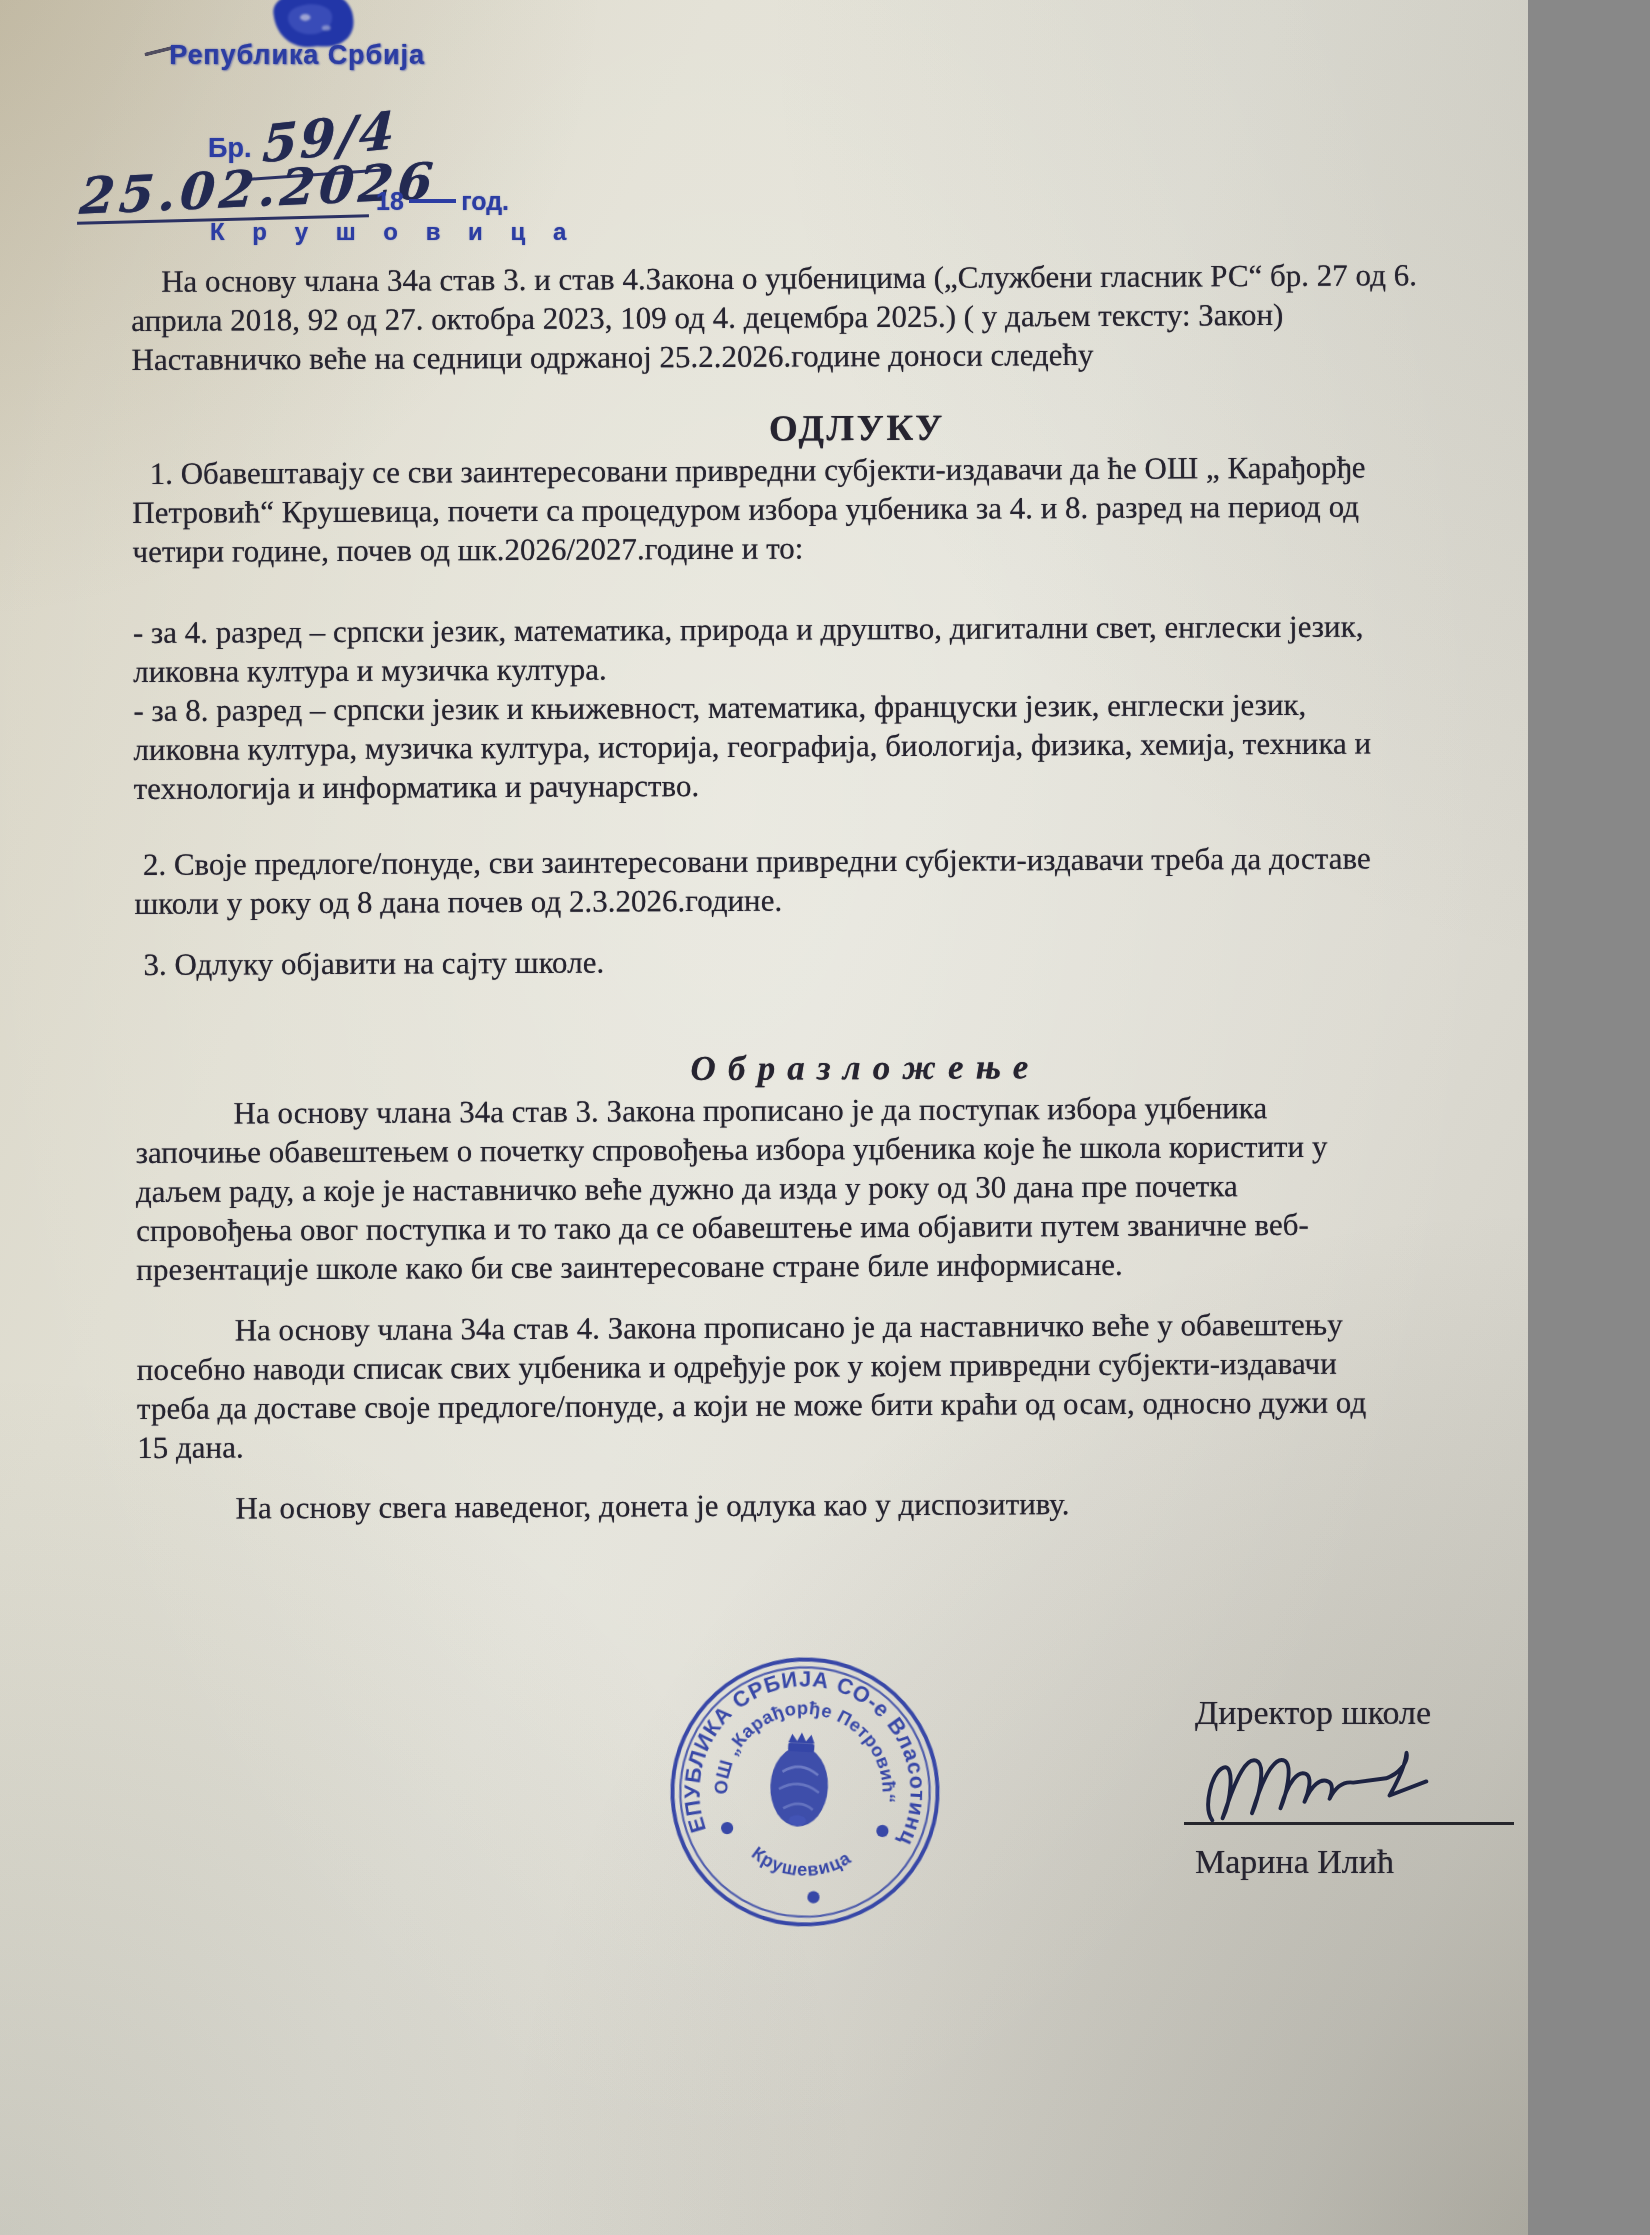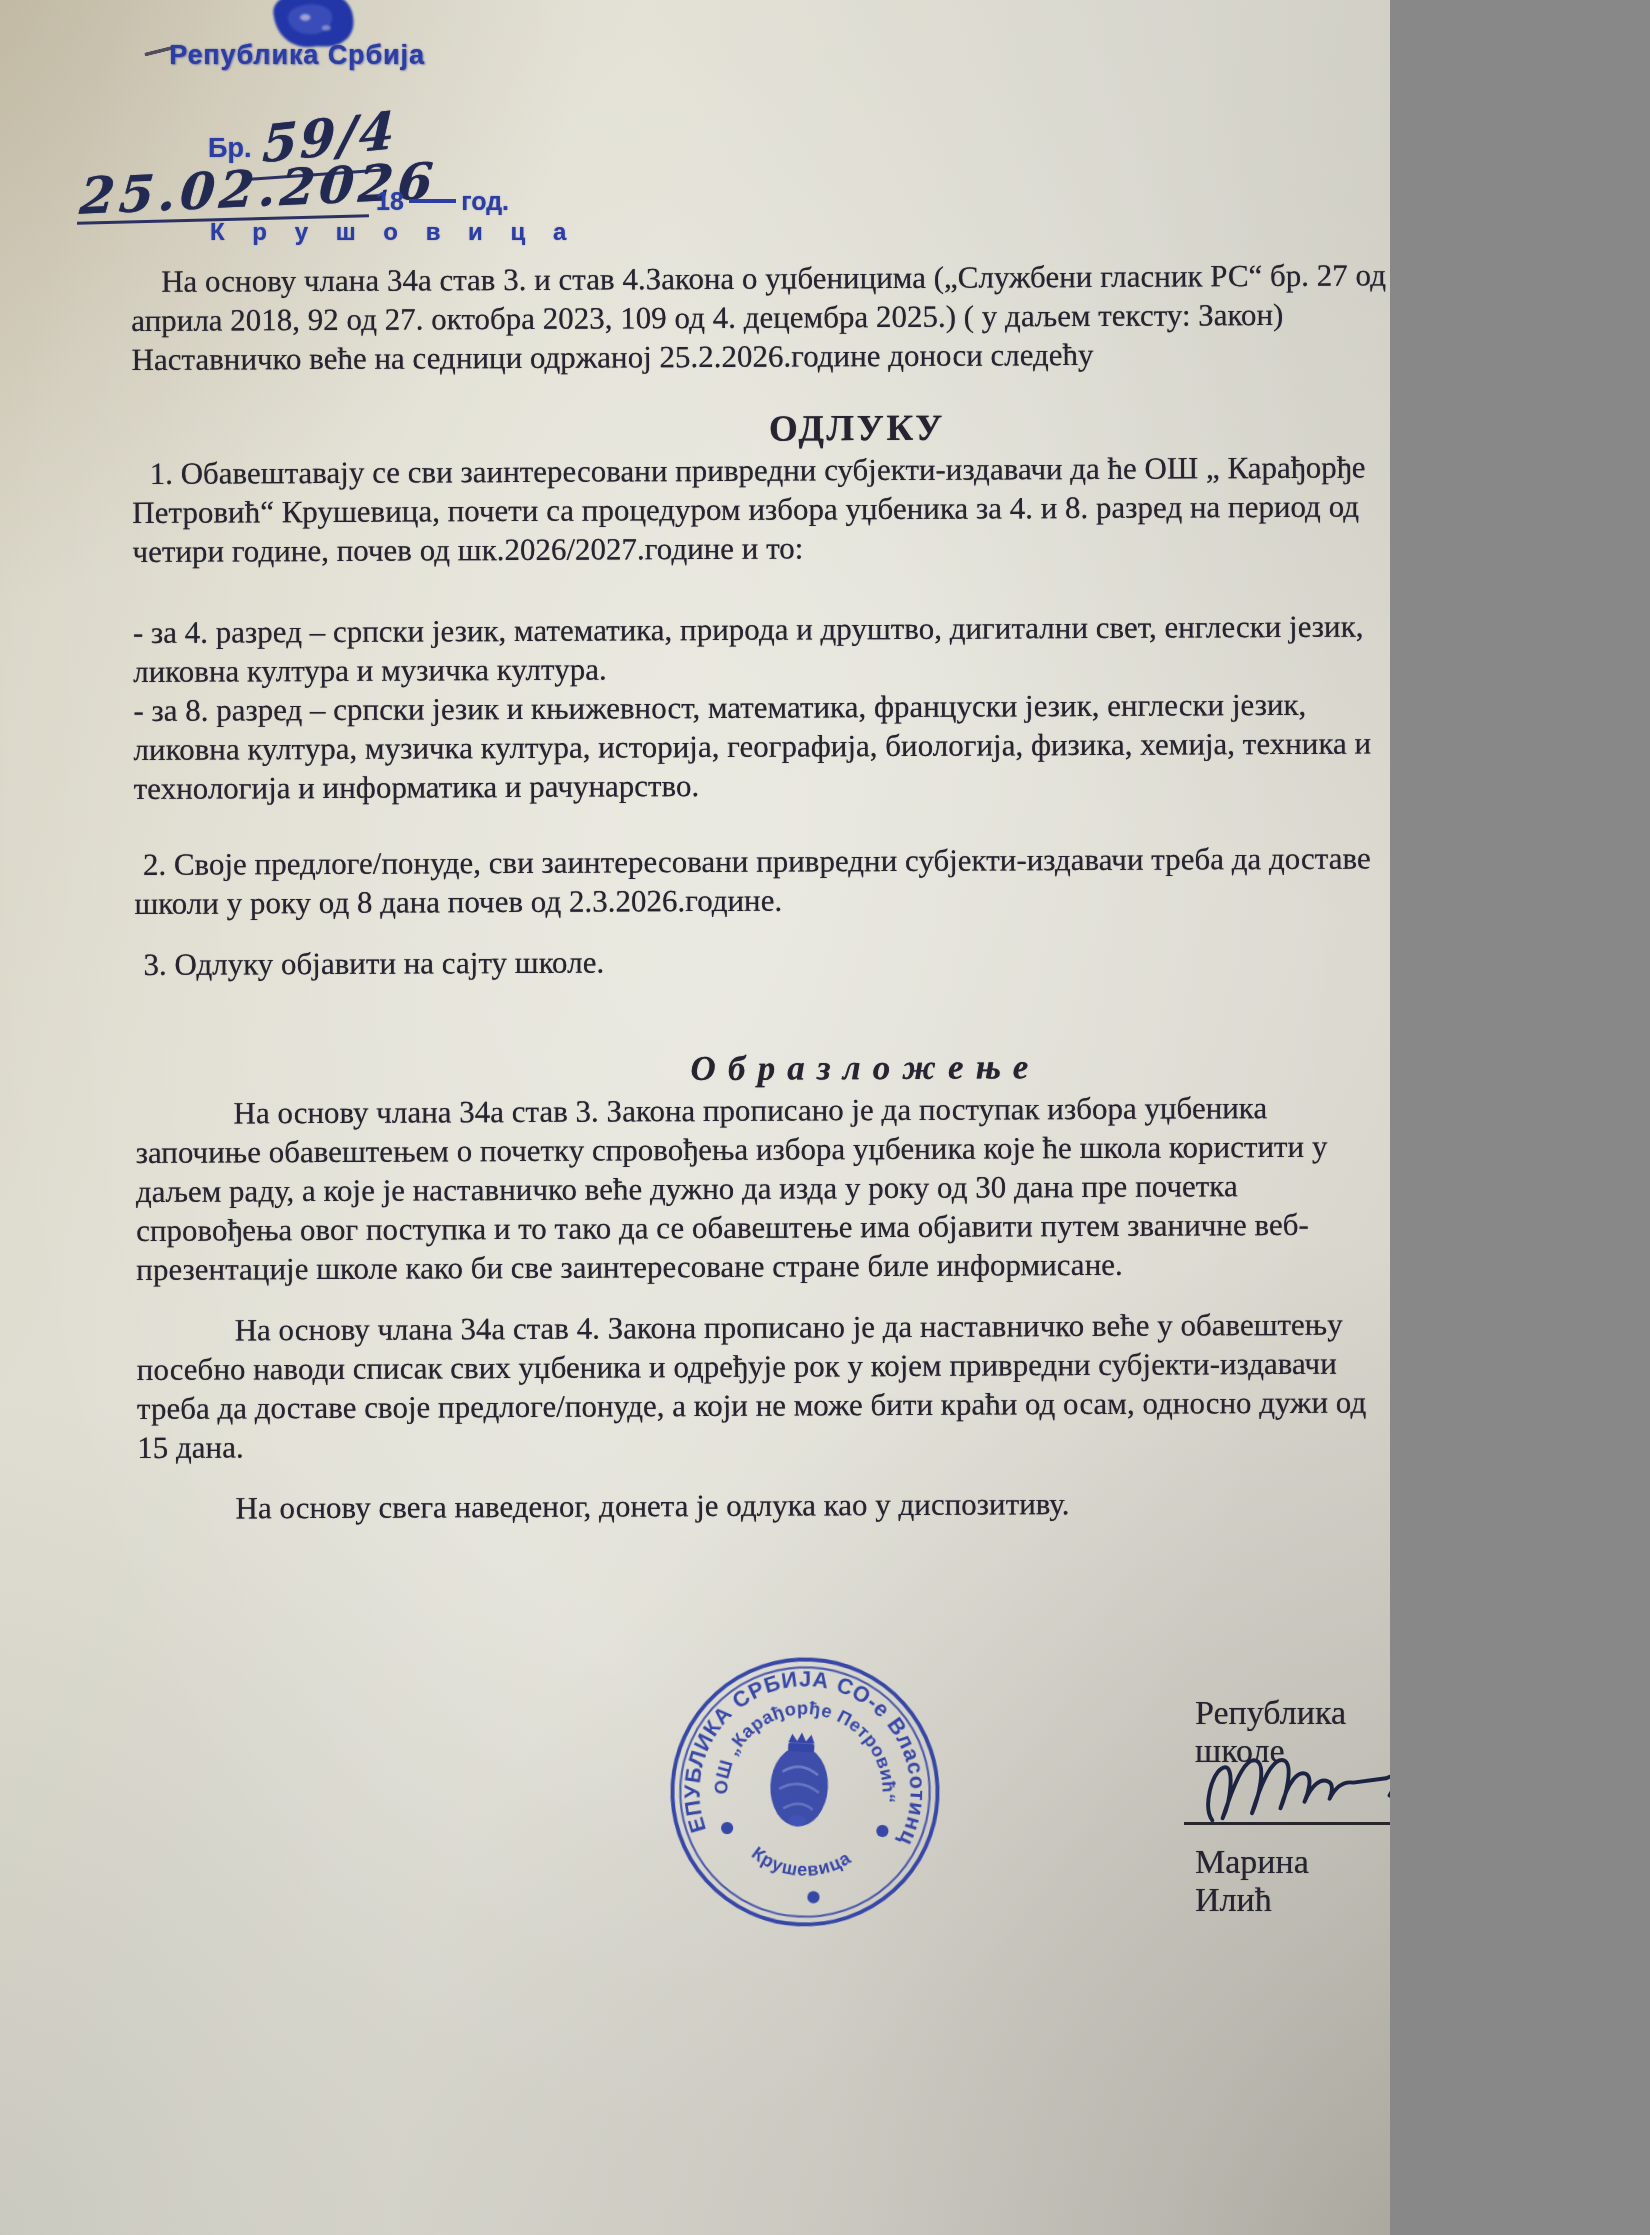--- a/index.html
+++ b/index.html
@@ -1,17 +1,17 @@
 <!DOCTYPE html>
 <html style="font-size:14px"><head>
 <meta charset="utf-8">
 <style>
   html,body{margin:0;padding:0;background:#888;}
   .page{
-    position:relative;width:1390px;height:2236px;overflow:hidden;
+    position:relative;width:1528px;height:2236px;overflow:hidden;
     font-family:"Liberation Serif","DejaVu Serif",serif;
     background:
       radial-gradient(circle at 100% 100%, rgba(55,55,48,.22), transparent 38%),
       radial-gradient(circle at 0% 100%, rgba(70,70,60,.15), transparent 32%),
       radial-gradient(circle at 115% 0%, rgba(90,88,75,.14), transparent 35%),
       radial-gradient(circle at -4% -2%, rgba(125,108,70,.22), transparent 24%),
       radial-gradient(ellipse at 48% 36%, rgba(255,255,250,.30), transparent 68%),
       linear-gradient(115deg,#d2ccba 0%,#dad6c7 10%,#e0ded2 28%,#e2e1d8 50%,#dcdad1 72%,#d4d2c9 90%,#cbc8be 100%);
   }
   .abs{position:absolute;}
@@ -156,21 +156,21 @@
         <rect x="150" y="116" width="30" height="10" rx="3" fill="#2b3da5" stroke="none"></rect>
         <path d="M150 116 L154 106 L160 114 L165 104 L170 114 L176 106 L180 116" fill="#2b3da5" stroke="none"></path>
         <path d="M145 150 C160 140, 172 142, 186 152" stroke="#7d8cd0" stroke-width="3" opacity="0.7"></path>
         <path d="M142 170 C158 160, 174 162, 188 172" stroke="#7d8cd0" stroke-width="3" opacity="0.6"></path>
         <path d="M148 192 C160 184, 172 184, 182 192" stroke="#7d8cd0" stroke-width="3" opacity="0.55"></path>
         <ellipse cx="165" cy="205" rx="10" ry="6" fill="#3a4cb4" stroke="none"></ellipse>
       </g>
     </g>
   </svg>
 
-  <div class="abs sig-role">Република школе</div>
+  <div class="abs sig-role">Директор школе</div>
   <svg class="abs sig-svg" width="262" height="87" viewBox="0 0 300 100">
     <path d="M14 82 C4 66 16 26 30 22 C44 18 36 62 26 80
              C46 28 58 12 68 16 C80 21 68 60 60 76
              C78 26 92 12 101 18 C110 25 100 58 93 72
              C104 40 116 30 124 34 C132 38 126 56 121 66
              C130 47 141 40 149 44 C156 47 153 58 150 64
              C158 50 168 45 178 47 L216 44
              C230 40 243 28 241 16 C239 30 228 50 219 64 L262 50" fill="none" stroke="#1d2342" stroke-width="4.5" stroke-linecap="round" stroke-linejoin="round" transform="rotate(-3 150 50)"></path>
   </svg>
   <div class="abs sig-line"></div>

